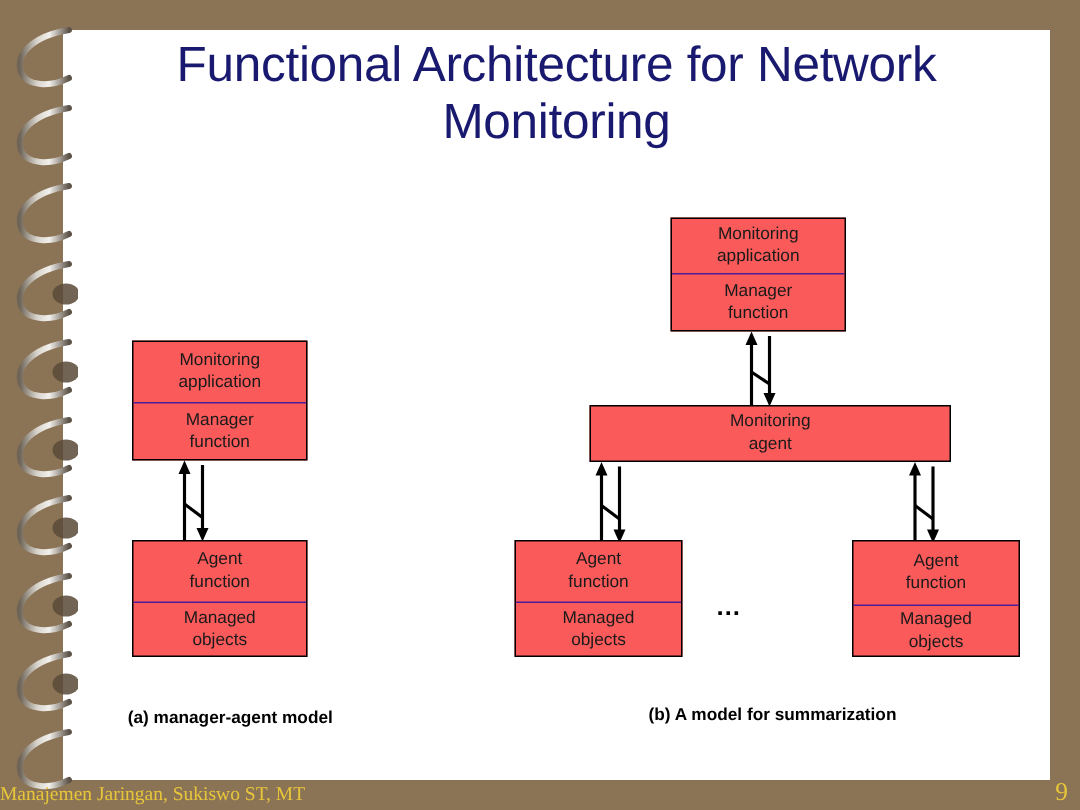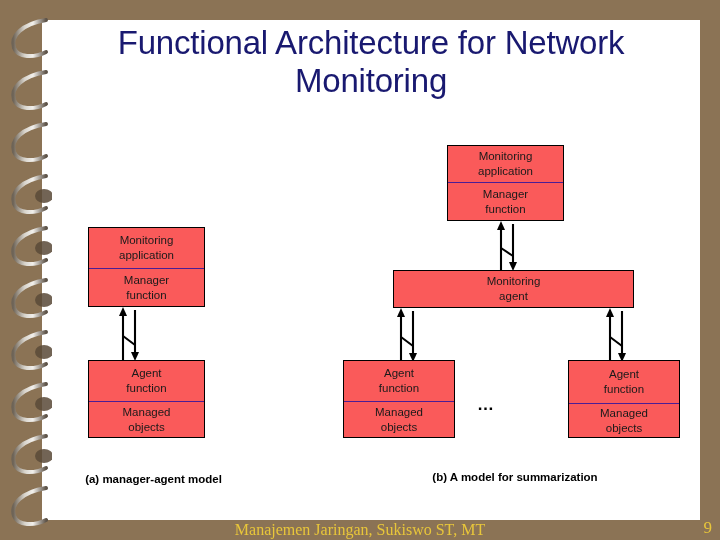--- a/index.html
+++ b/index.html
@@ -100,23 +100,23 @@
   .arrow {
     position: absolute;
     pointer-events: none;
   }
 
   
   #footer-text {
     position: absolute;
     left: 0; top: 521px;
     width: 720px;
-    text-align: center;
+    text-align: left;
     font-family: "Liberation Serif", serif;
-    font-size: 16px;
+    font-size: 13px;
     color: #e8c63a;
     white-space: nowrap;
   }
   #page-number {
     position: absolute;
     right: 8px; top: 518px;
     font-family: "Liberation Serif", serif;
     font-size: 17px;
     color: #e8c63a;
   }

